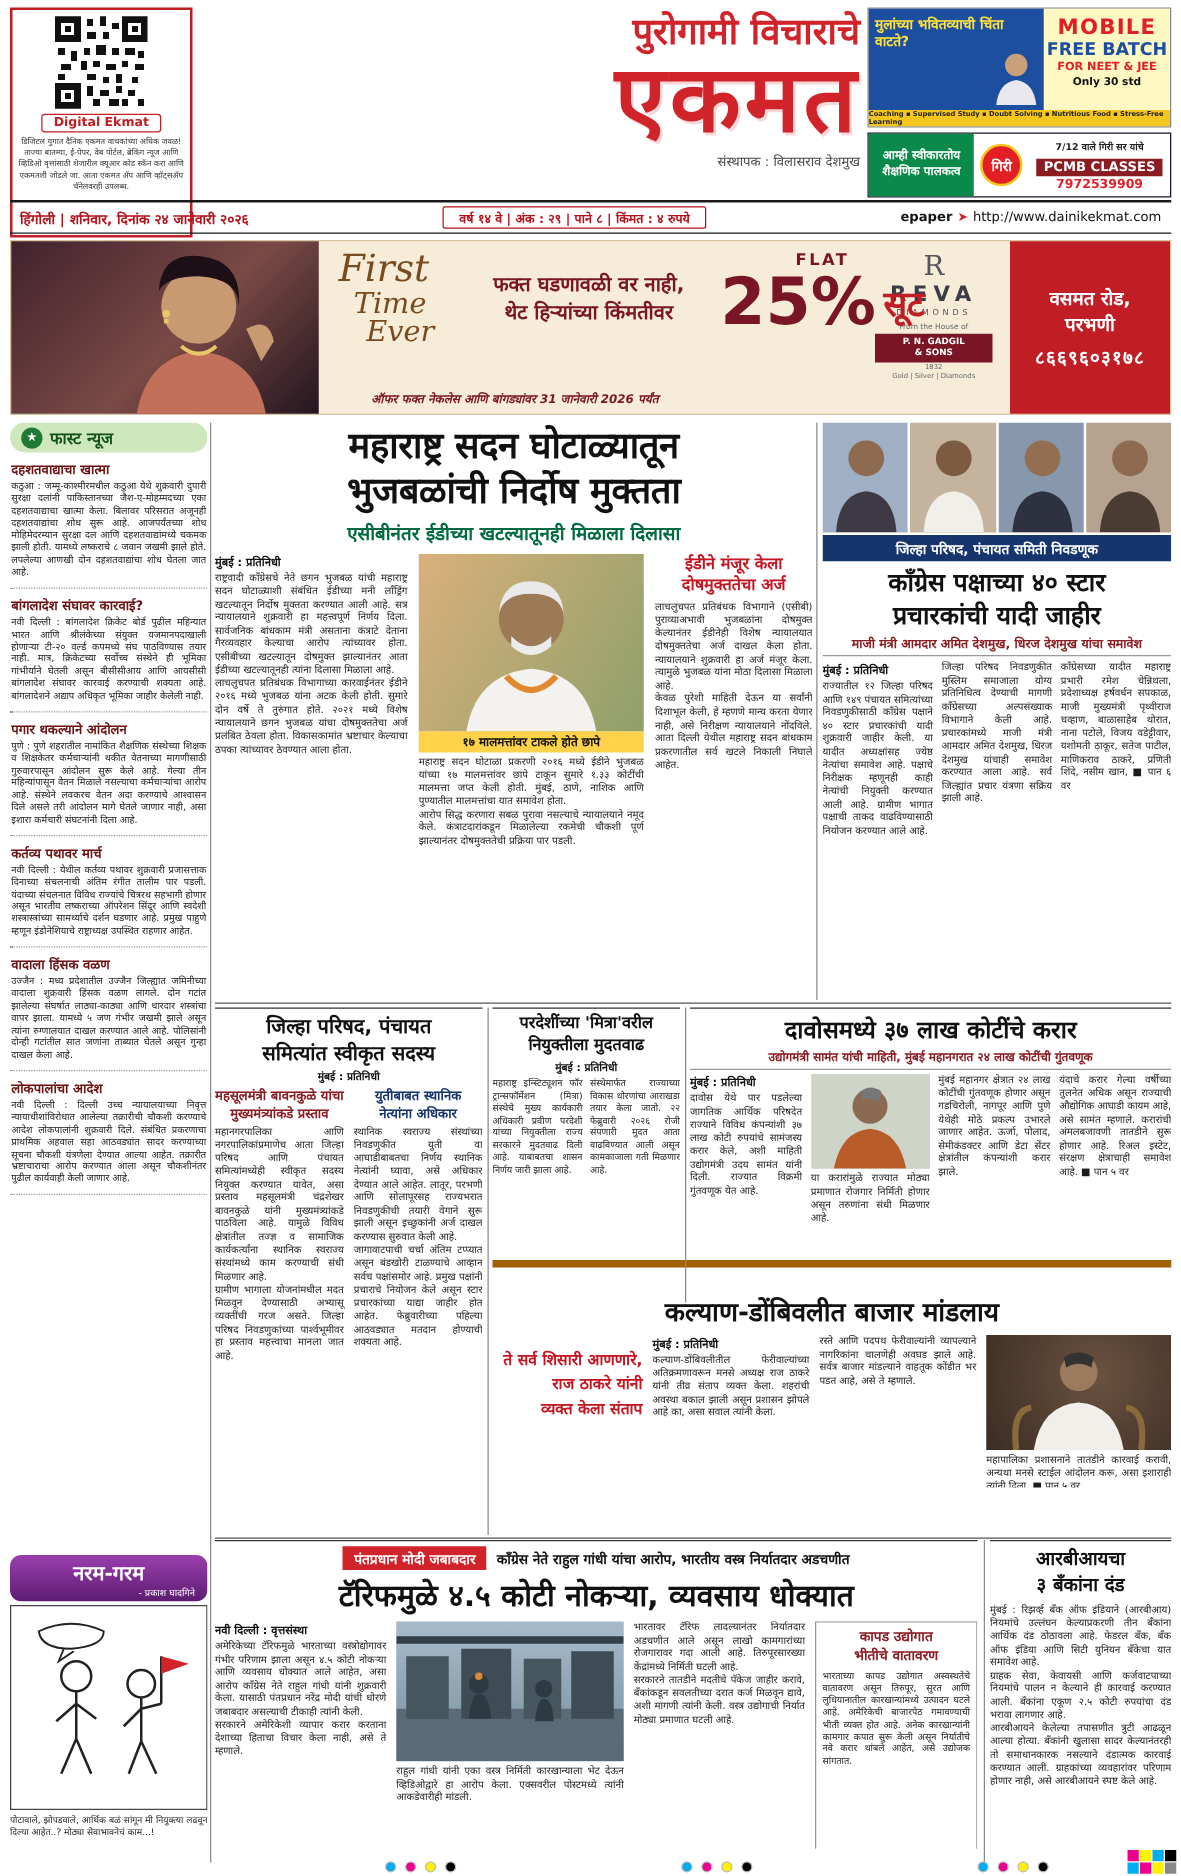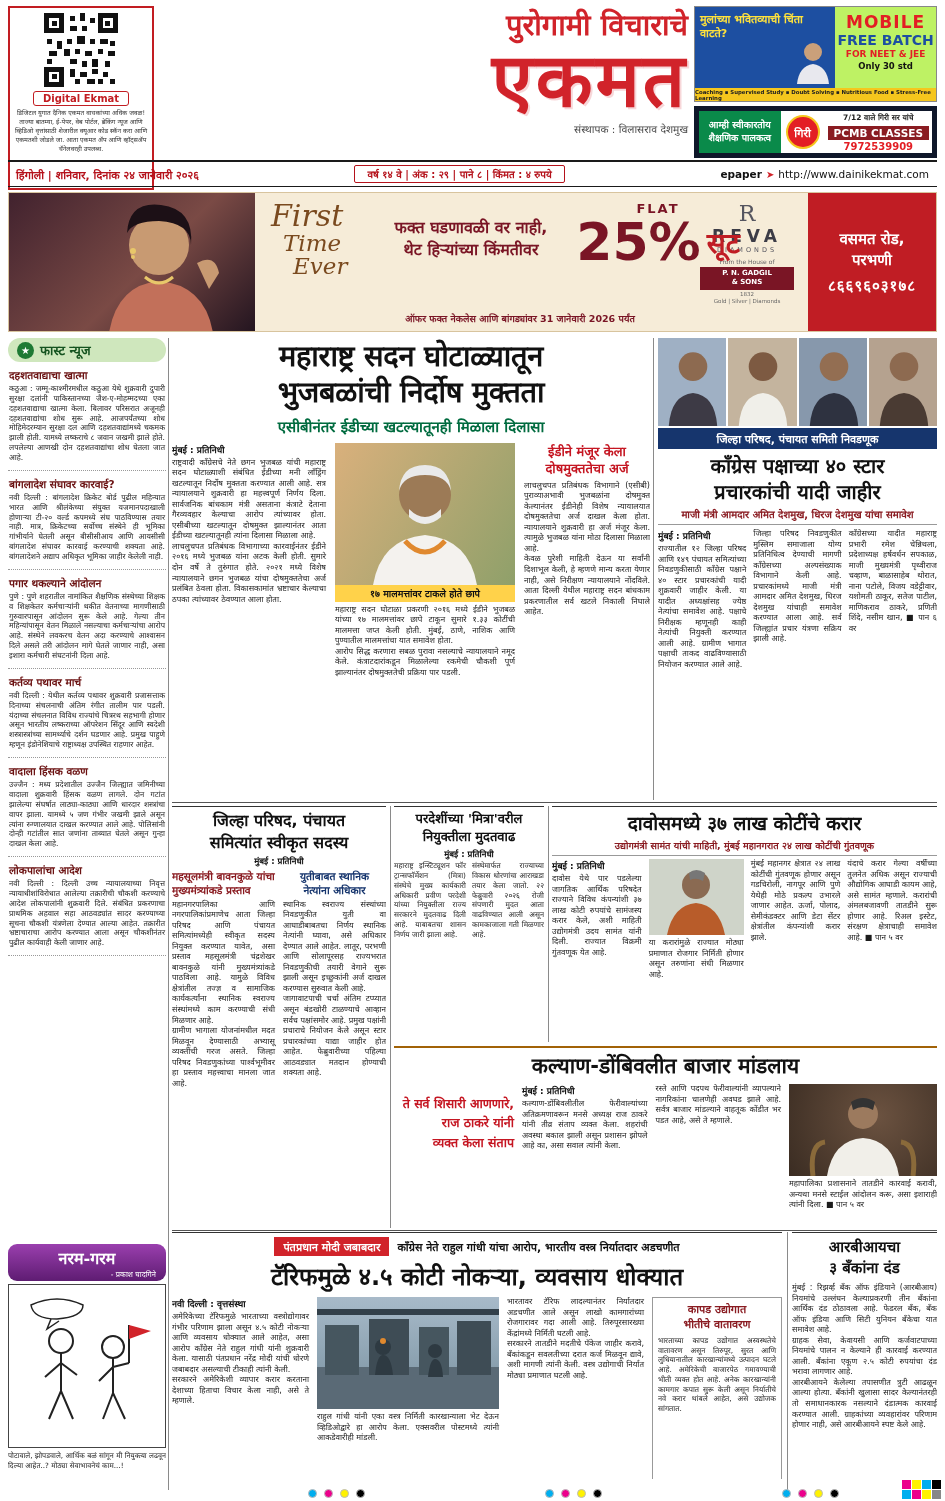--- a/index.html
+++ b/index.html
@@ -22,29 +22,29 @@
   .mh-tag{font-size:29px;font-weight:bold;color:#d1232a;}
   .mh-title{font-size:74px;font-weight:800;color:#d1232a;line-height:.95;margin-top:2px;letter-spacing:3px;
             text-shadow:2px 2px 0 rgba(209,35,42,.18);}
   .mh-founder{font-size:10.5px;color:#4a4a4a;margin-top:7px;}
 
   .ad-neet{left:694px;top:6px;width:243px;height:96px;border:1px solid #888;display:flex;flex-direction:column;background:#fff;}
   .an-main{flex:1;display:flex;}
   .an-left{width:54%;background:#1d4fa1;color:#ffe23c;font-weight:bold;font-size:11px;line-height:1.3;
            padding:6px 5px;position:relative;}
   .an-person{position:absolute;right:2px;bottom:0;}
-  .an-right{flex:1;background:#bef264;text-align:center;padding-top:5px;}
+  .an-right{flex:1;background:#fef9c3;text-align:center;padding-top:5px;}
   .an-mobile{color:#e31e24;font-weight:800;font-size:17px;letter-spacing:1px;}
   .an-free{color:#1d4fa1;font-weight:800;font-size:14px;}
   .an-for{color:#e31e24;font-weight:bold;font-size:9px;margin-top:1px;}
   .an-only{color:#111;font-weight:bold;font-size:8.5px;margin-top:2px;}
   .an-strip{height:13px;background:#f5c61d;font-size:5.4px;display:flex;align-items:center;
             justify-content:center;color:#222;font-weight:bold;}
 
-  .ad-giri{left:694px;top:106px;width:243px;height:52px;border:5px solid #0f172a;display:flex;align-items:center;background:#fff;}
+  .ad-giri{left:694px;top:106px;width:243px;height:52px;border:1px solid #0f172a;display:flex;align-items:center;background:#fff;}
   .ag-left{width:35%;height:100%;background:#0a8a4a;color:#fff;font-weight:bold;font-size:9.5px;
            display:flex;align-items:center;justify-content:center;text-align:center;line-height:1.35;}
   .ag-logo{width:30px;height:30px;border-radius:50%;background:#e31e24;color:#fff;font-weight:800;font-size:11px;
            display:flex;align-items:center;justify-content:center;margin:0 5px;flex:none;border:2px solid #f5c61d;}
   .ag-right{flex:1;text-align:center;}
   .ag-top{font-size:7.5px;font-weight:bold;color:#222;}
   .ag-classes{background:#8a1c22;color:#fff;font-weight:800;font-size:10.5px;padding:1px 6px;display:inline-block;margin:1px 0;}
   .ag-phone{color:#e31e24;font-weight:800;font-size:10px;}
 
   .dateline{left:8px;top:160px;width:929px;height:27px;border-top:2px solid #1a1a1a;border-bottom:1px solid #1a1a1a;
@@ -62,22 +62,22 @@
   .jw-script{position:absolute;left:16px;top:8px;font-family:"DejaVu Serif","Liberation Serif",serif;
              font-style:italic;color:#7a4a1f;line-height:1.02;}
   .jw-s1{font-size:30px;}.jw-s2{font-size:23px;margin-left:12px;}.jw-s3{font-size:23px;margin-left:22px;}
   .jw-offer{position:absolute;left:128px;top:24px;width:176px;color:#7a1525;font-weight:800;font-size:16px;
             text-align:center;line-height:1.4;}
   .jw-flat{position:absolute;left:318px;top:8px;width:170px;text-align:center;color:#7a1525;}
   .fl-label{font-size:13px;font-weight:800;letter-spacing:2px;}
   .fl-row{display:flex;align-items:center;justify-content:center;gap:6px;}
   .fl-pct{font-size:52px;font-weight:800;line-height:1;}
   .fl-soot{font-size:28px;font-weight:800;color:#c01d24;}
-  .jw-valid{position:absolute;left:30px;bottom:6px;width:470px;text-align:center;color:#7a1525;
-            font-size:9.5px;font-weight:bold;}
+  .jw-valid{position:absolute;left:42px;bottom:6px;width:470px;text-align:left;color:#7a1525;
+            font-size:9.5px;font-weight:bold;font-style:italic;}
   .jw-reva{width:122px;flex:none;text-align:center;padding-top:8px;color:#4a4a55;}
   .rv-r{font-family:"DejaVu Serif","Liberation Serif",serif;font-size:22px;color:#55555f;}
   .rv-name{font-size:17px;letter-spacing:5px;color:#3c3c46;font-weight:bold;}
   .rv-sub{font-size:6.5px;letter-spacing:3px;color:#55555f;}
   .rv-pre{font-size:6px;margin-top:4px;color:#666;}
   .rv-house{background:#7a1525;color:#fff;font-size:7px;font-weight:bold;padding:2px 2px;margin:2px 14px 1px;line-height:1.35;}
   .rv-est{font-size:5.5px;color:#666;}
   .rv-cats{font-size:5.5px;color:#666;margin-top:1px;}
   .jw-right{width:128px;flex:none;background:#c01d24;color:#fff;display:flex;flex-direction:column;
             align-items:center;justify-content:center;gap:5px;}
@@ -117,39 +117,39 @@
           border-bottom:1px solid #999;padding-bottom:3px;}
   .cg-cols{display:flex;gap:7px;margin-top:4px;height:252px;overflow:hidden;}
   .cg-cols .col{flex:1;}
 
   
   .zp{left:172px;top:806px;width:214px;height:422px;border-top:1px solid #333;padding-top:3px;overflow:hidden;}
   .zp-h{font-size:16px;font-weight:800;text-align:center;line-height:1.35;}
   .zp-by{text-align:center;font-weight:bold;font-size:8.5px;margin:2px 0 3px;}
   .zp-cols{display:flex;gap:8px;height:352px;overflow:hidden;}
   .zp-cols .col{flex:1;}
-  .zp-sub1{color:#8a1c22;font-weight:800;font-size:10.5px;text-align:left;line-height:1.35;margin-bottom:2px;}
+  .zp-sub1{color:#8a1c22;font-weight:800;font-size:10.5px;text-align:center;line-height:1.35;margin-bottom:2px;}
   .zp-sub2{color:#16356d;font-weight:800;font-size:10.5px;text-align:center;line-height:1.35;margin-bottom:2px;}
 
   .mitra{left:394px;top:806px;width:150px;height:236px;border-top:1px solid #333;padding-top:3px;overflow:hidden;}
   .mt-h{font-size:13px;font-weight:800;text-align:center;line-height:1.4;}
   .mt-by{text-align:center;font-weight:bold;font-size:8.5px;margin:2px 0;}
   .mt-cols{display:flex;gap:6px;height:168px;overflow:hidden;}
   .mt-cols .col{flex:1;}
   .mt-cols .body-text{font-size:7.4px;}
 
   .davos{left:552px;top:806px;width:385px;height:236px;border-top:1px solid #333;padding-top:3px;overflow:hidden;}
   .dv-h{font-size:19px;font-weight:800;text-align:center;}
   .dv-sub{color:#8a1c22;font-weight:bold;font-size:9.5px;text-align:center;margin:3px 0;
           border-bottom:1px solid #999;padding-bottom:3px;}
   .dv-cols{display:flex;gap:7px;height:164px;overflow:hidden;}
   .dv-cols .col{flex:1;}
   .dv-photo{height:76px;background:#cfd4c9;margin-bottom:3px;}
 
-  .kalyan{left:394px;top:1046px;width:543px;height:182px;border-top:2px solid #a16207;padding-top:3px;overflow:hidden;}
+  .kalyan{left:394px;top:1008px;width:543px;height:182px;border-top:6px solid #a16207;padding-top:21px;overflow:hidden;}
   .kl-h{font-size:21px;font-weight:800;text-align:center;}
   .kl-row{display:flex;gap:8px;margin-top:5px;height:144px;overflow:hidden;}
   .kl-quote{width:120px;flex:none;color:#c51622;font-weight:800;font-size:12.5px;text-align:right;
             line-height:1.55;padding-top:10px;}
   .kl-c{flex:1;}
   .kl-c4{width:148px;flex:none;}
   .kl-photo{height:92px;background:radial-gradient(circle at 60% 35%,#6b5240,#3a2c22);margin-bottom:3px;}
 
   
   .tariff{left:172px;top:1232px;width:610px;height:258px;border-top:1px solid #333;padding-top:4px;overflow:hidden;}

